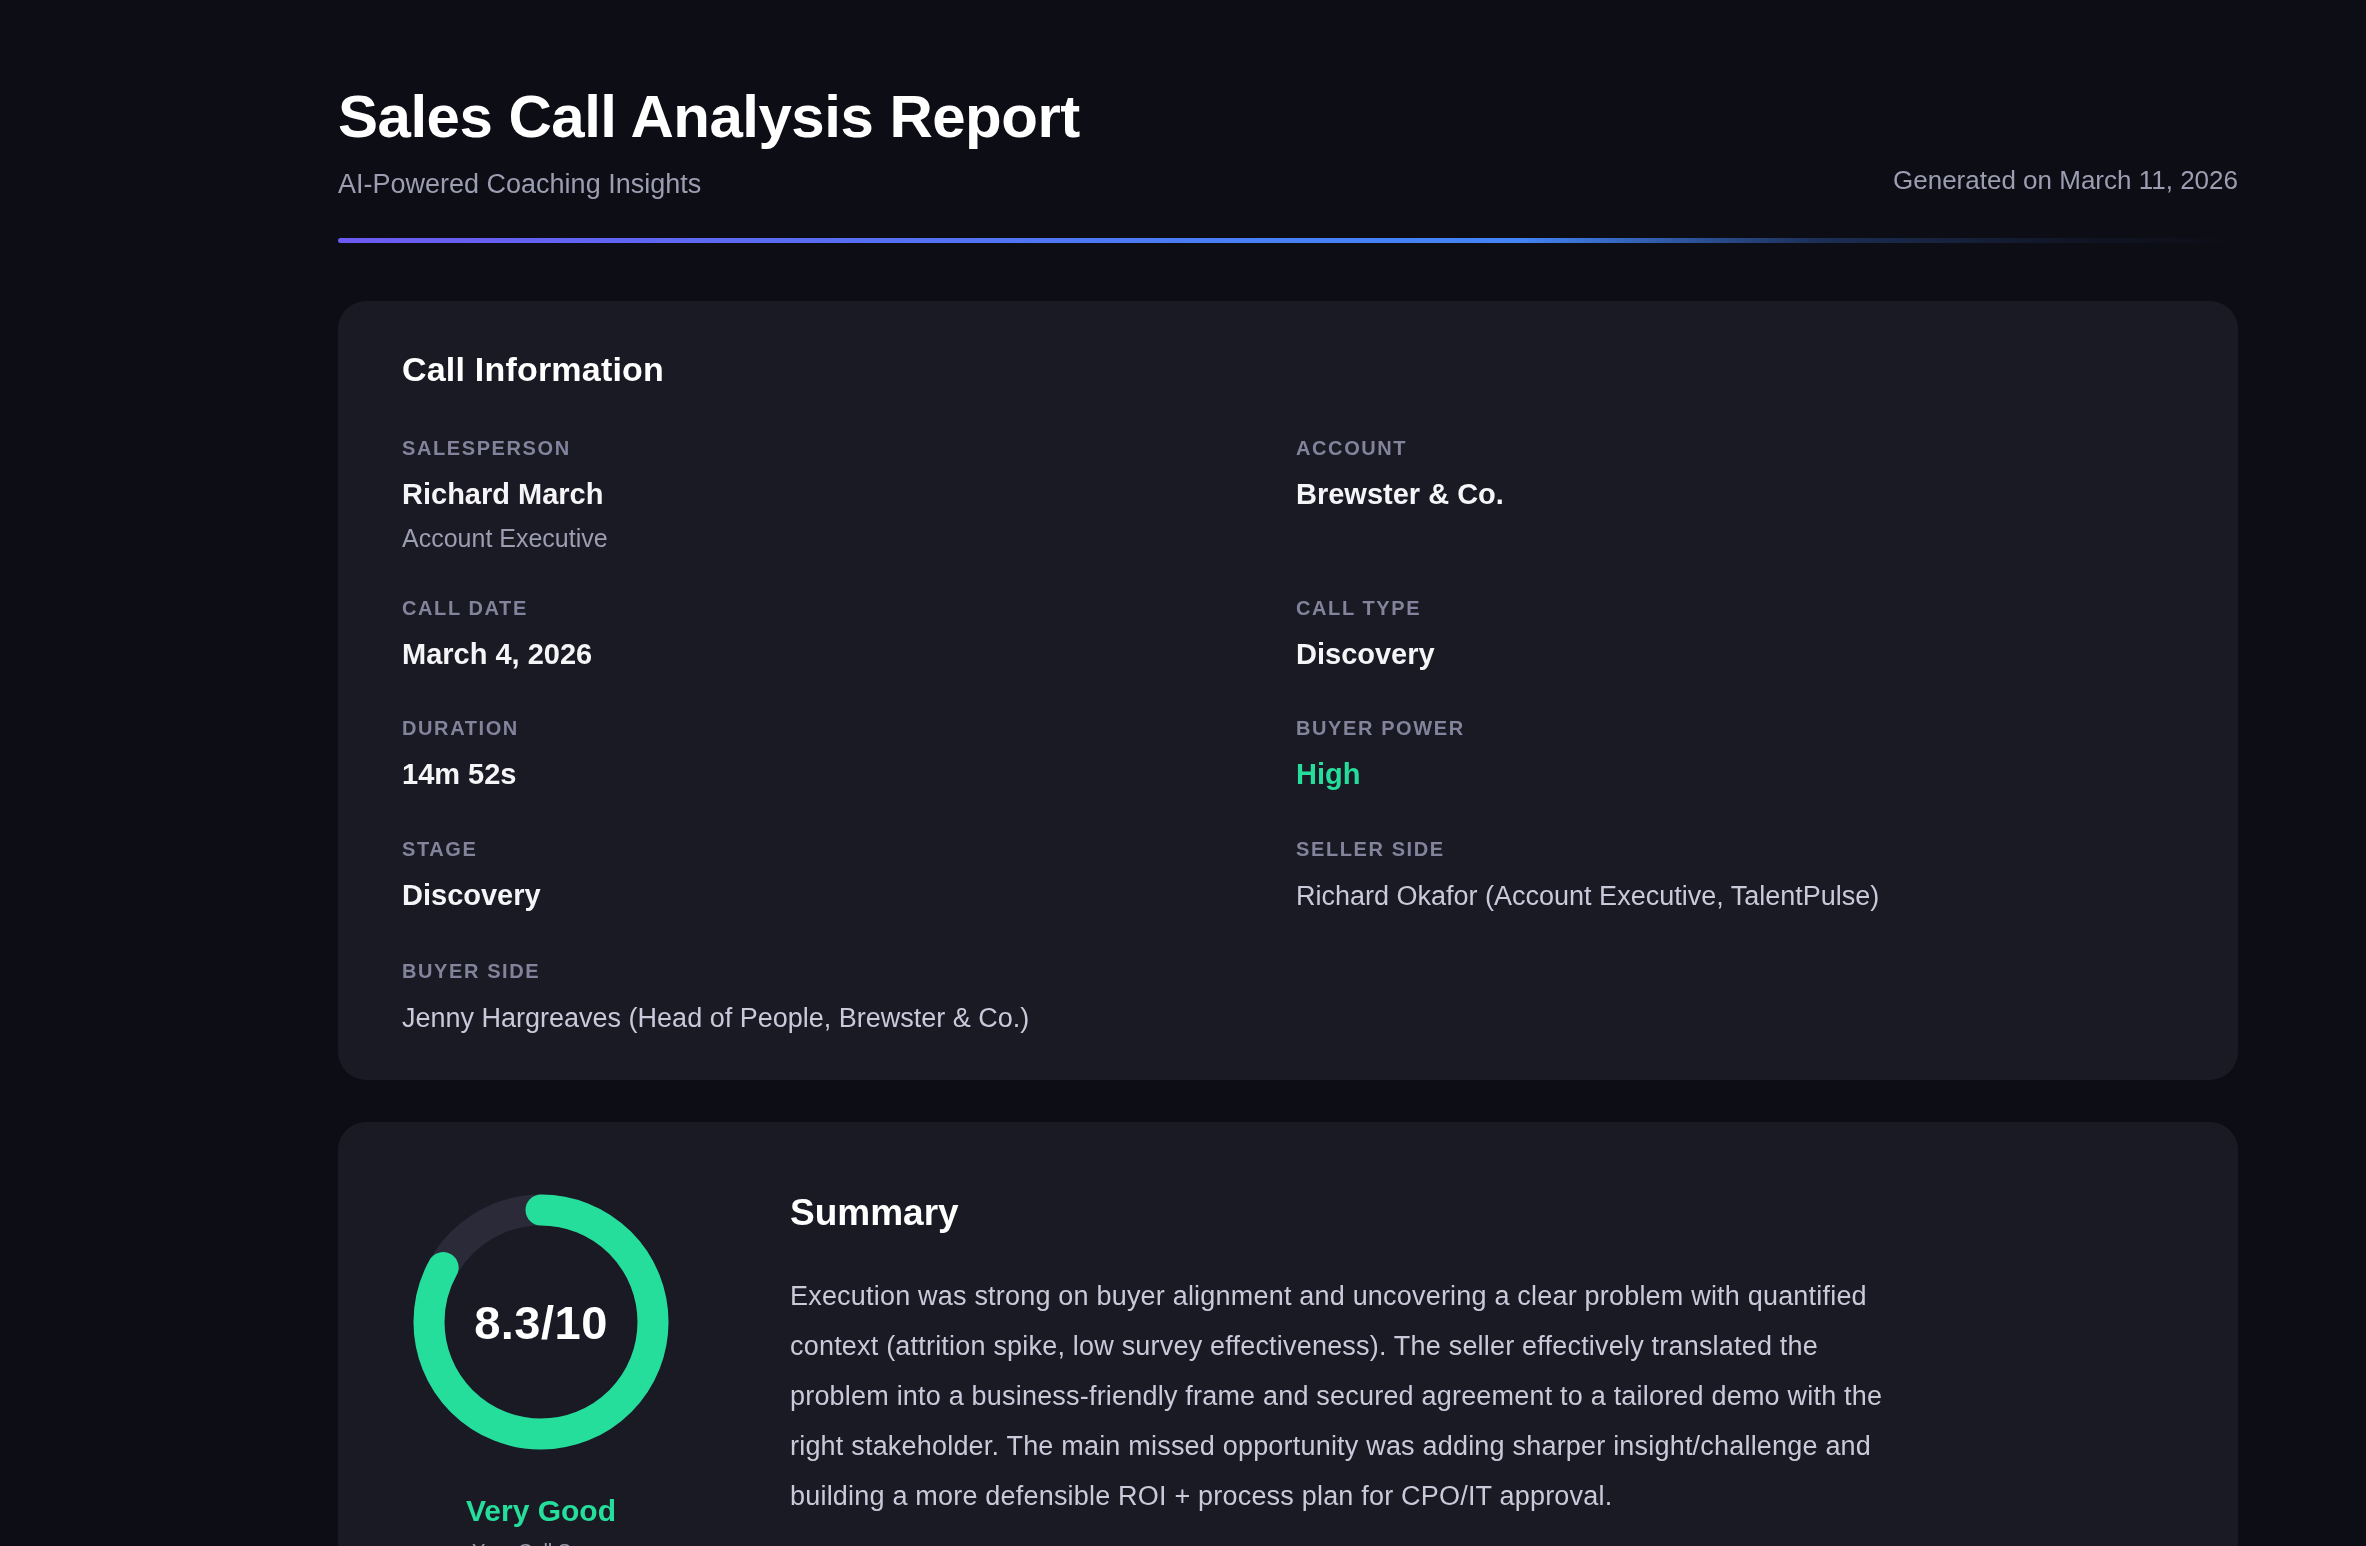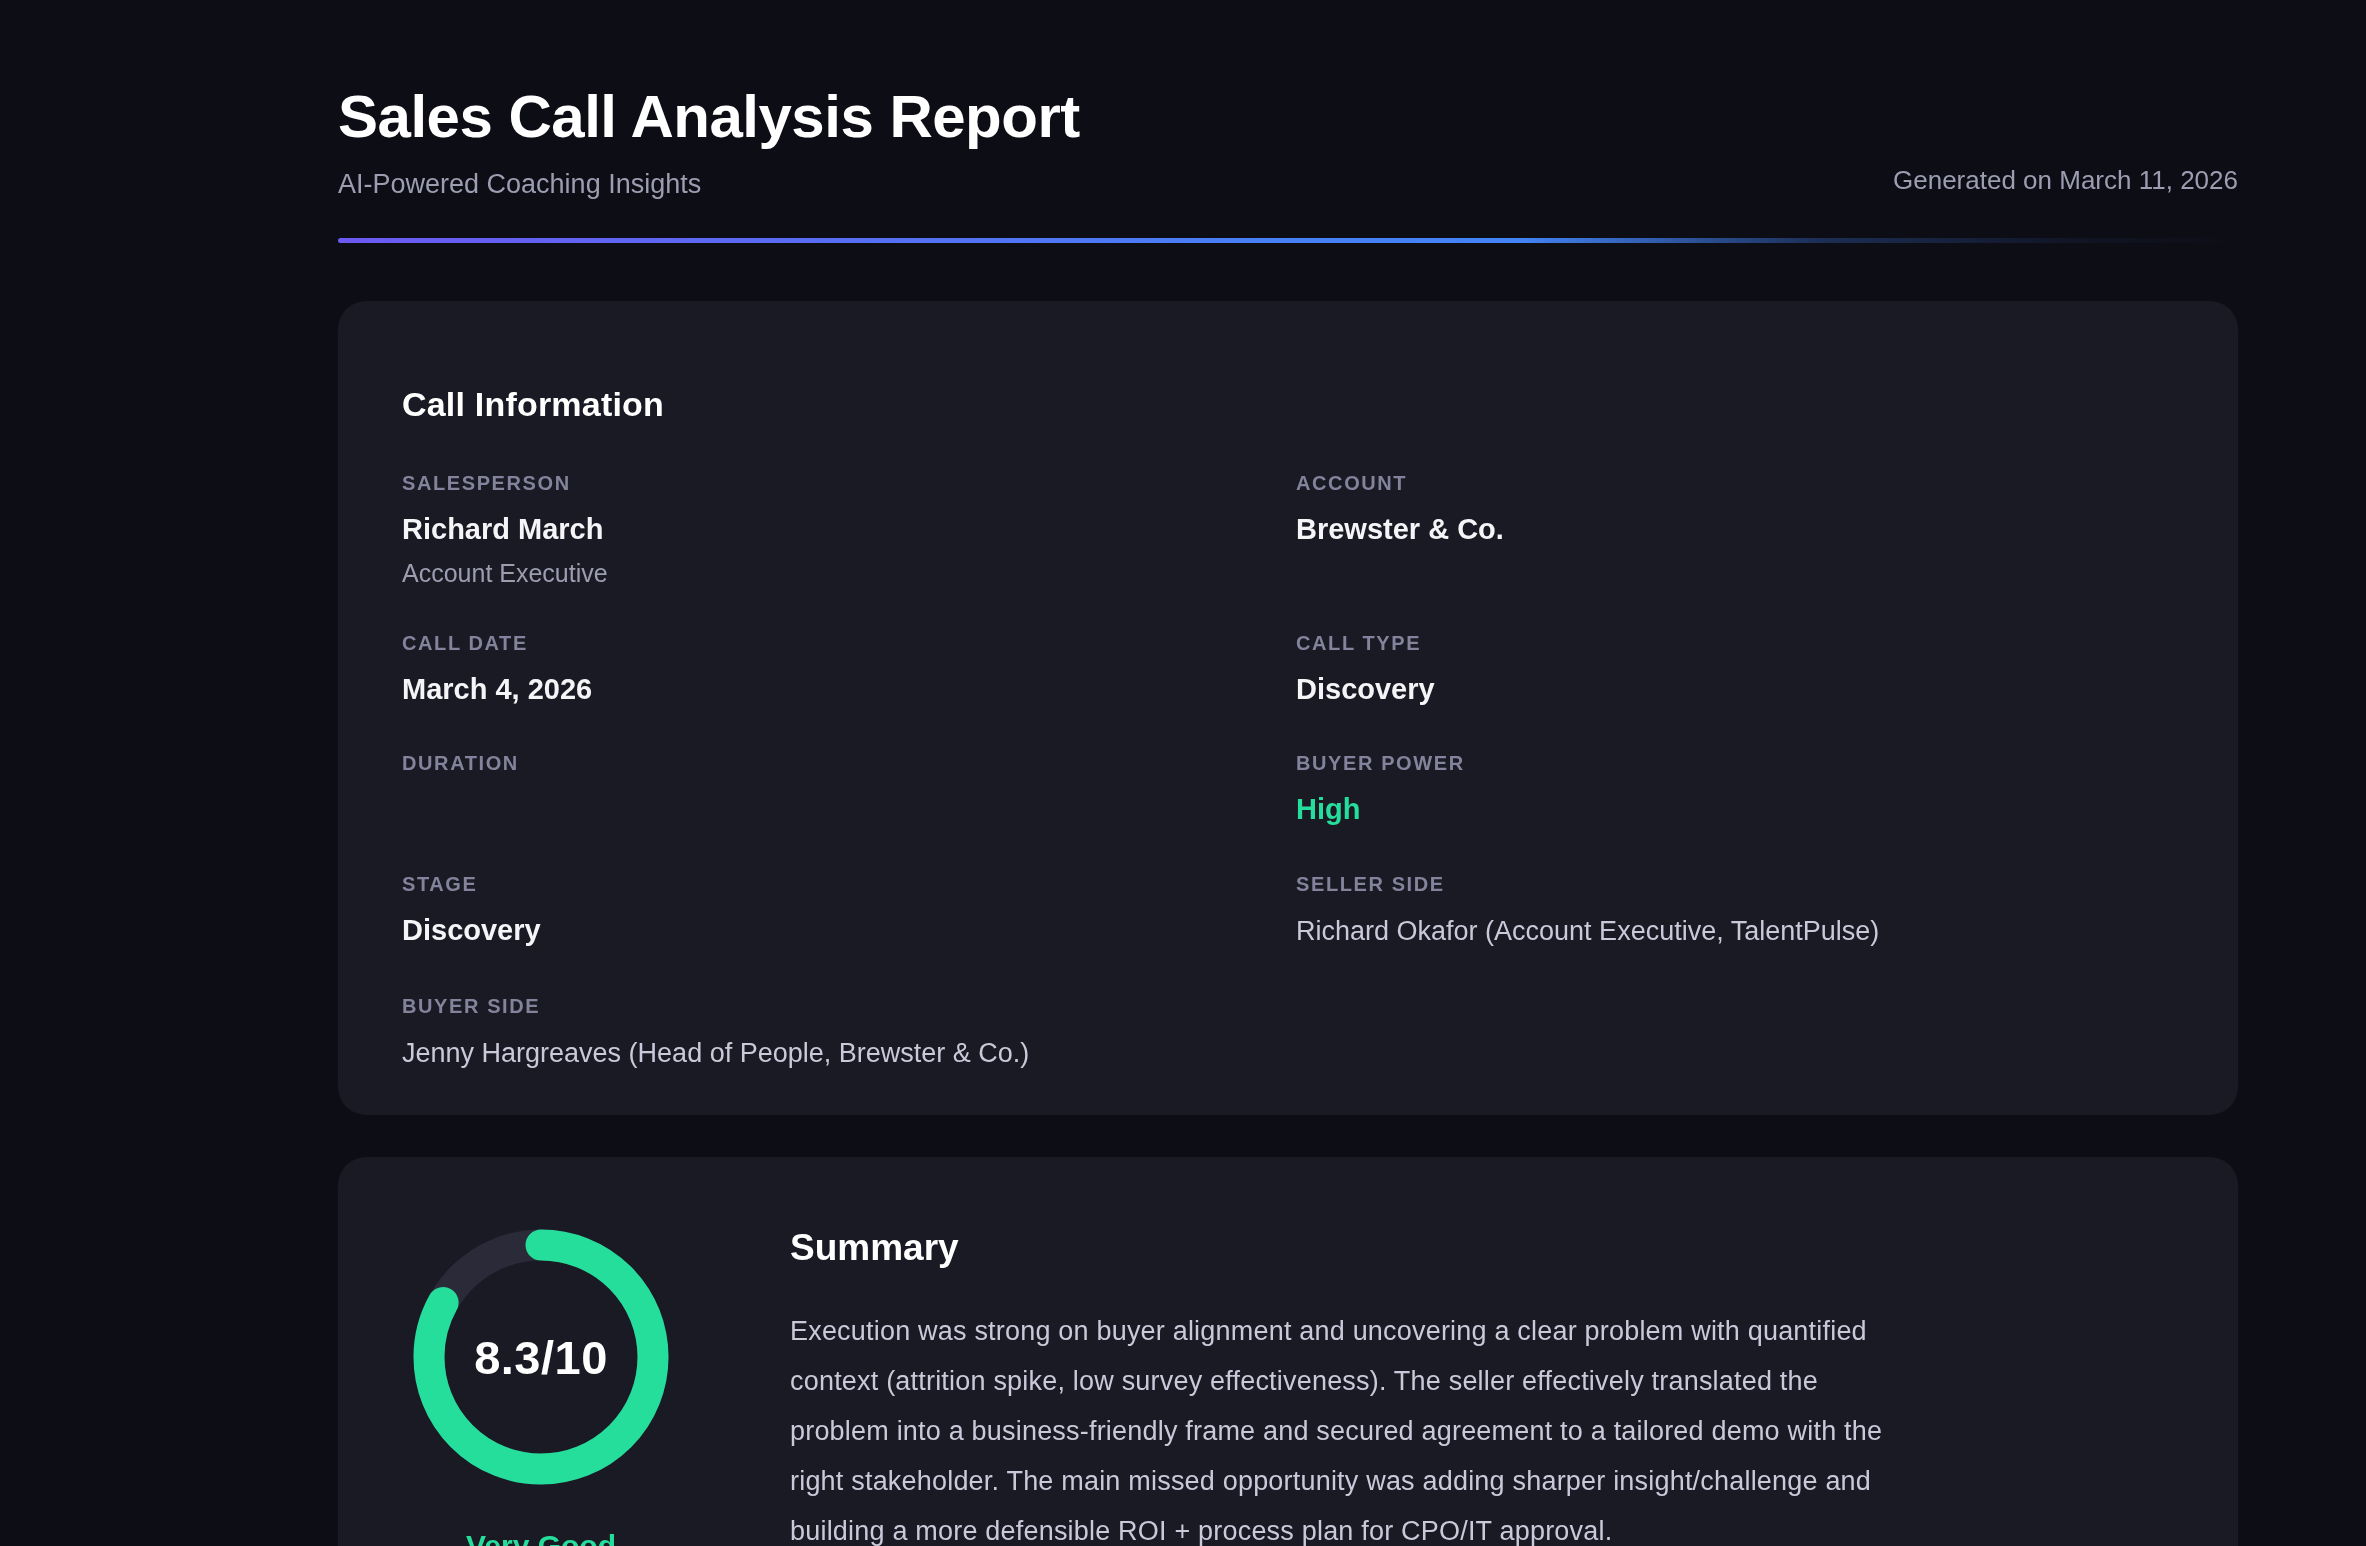--- a/index.html
+++ b/index.html
@@ -71,21 +71,21 @@
       rgba(67,132,247,0) 100%);
   }
 
   
   .card {
     background: var(--card);
     border-radius: 28px;
   }
   .info-card {
     margin-top: 58px;
-    padding: 84px 64px 42px;
+    padding: 49px 64px 42px;
   }
   .card-heading {
     margin: 0 0 48px;
     font-size: 34px;
     font-weight: 700;
     letter-spacing: 0.2px;
     color: #ffffff;
   }
   .grid {
     display: grid;
@@ -220,20 +220,21 @@
           <div class="value">March 4, 2026</div>
         </div>
 
         <div class="cell">
           <div class="label">CALL TYPE</div>
           <div class="value">Discovery</div>
         </div>
 
         <div class="cell">
           <div class="label">DURATION</div>
+          <div class="value">14m 52s</div>
         </div>
 
         <div class="cell">
           <div class="label">BUYER POWER</div>
           <div class="value accent">High</div>
         </div>
 
         <div class="cell">
           <div class="label">STAGE</div>
           <div class="value">Discovery</div>

